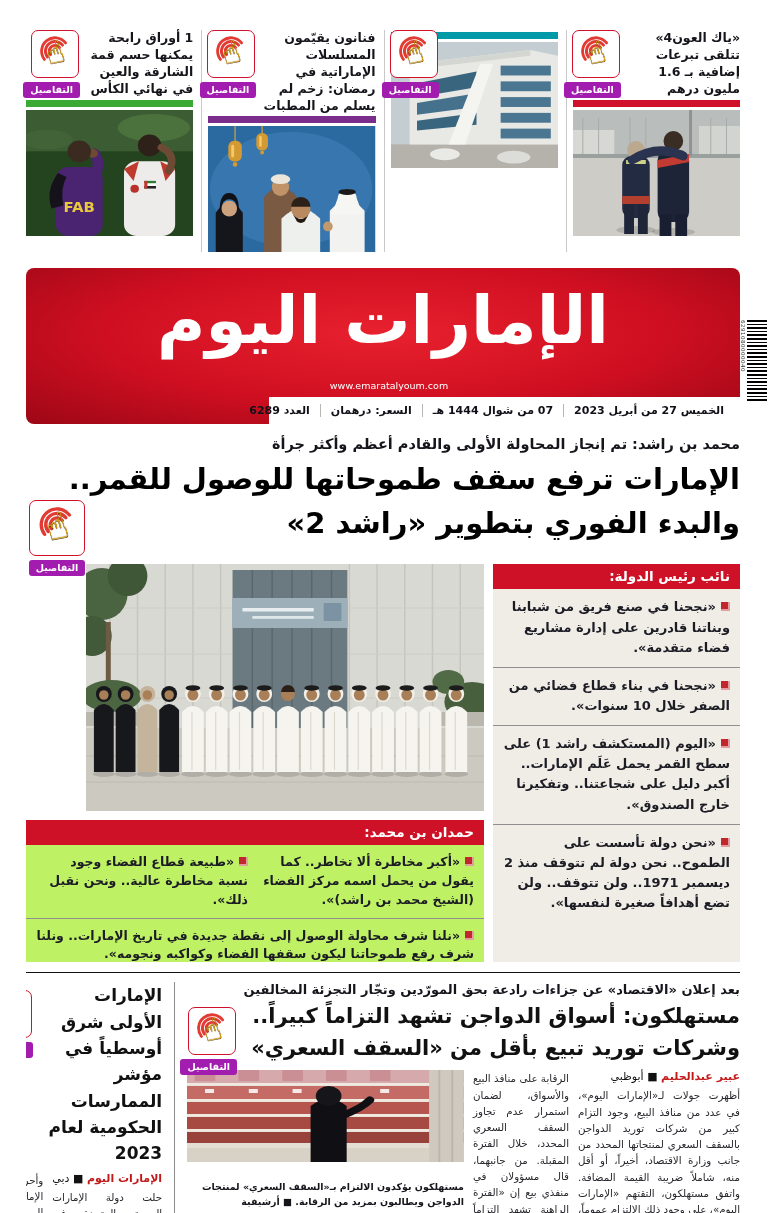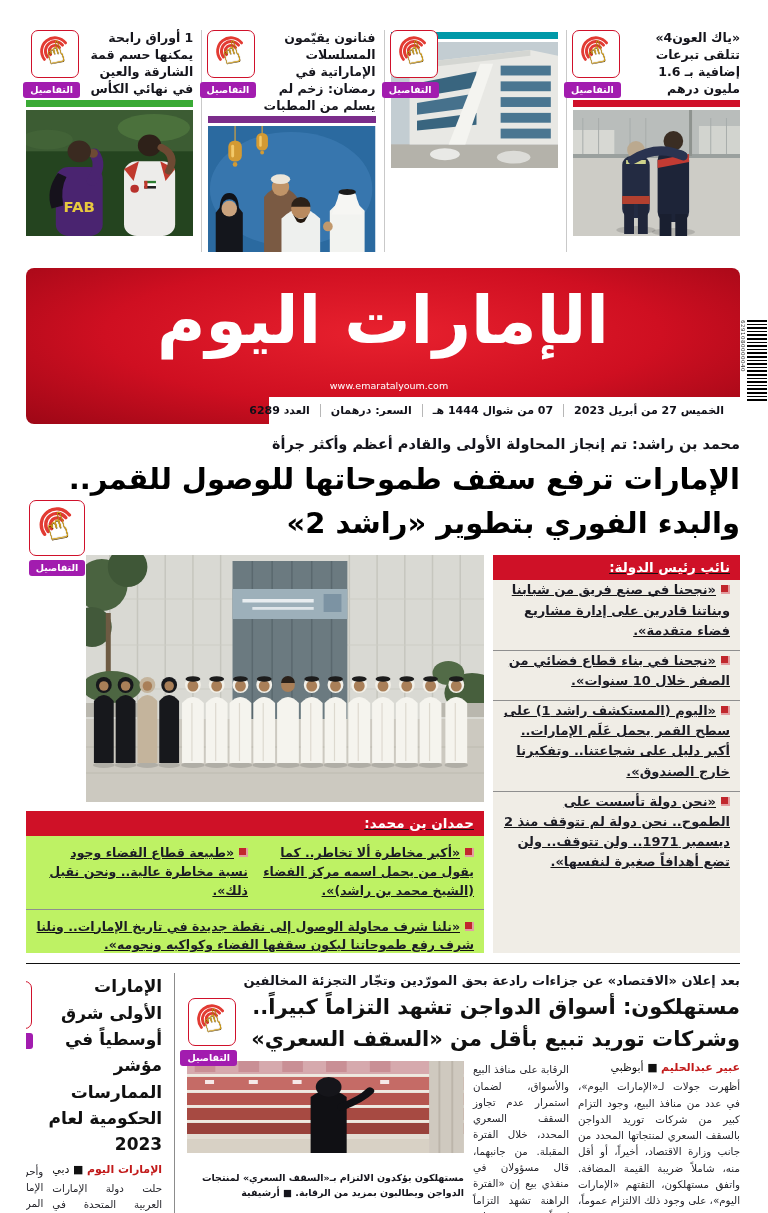--- a/index.html
+++ b/index.html
@@ -54,24 +54,24 @@
                 font-size:5.5px; color:#333; letter-spacing:.5px; }
 
   
   .lead { position:relative; margin-top:12px; padding-left:72px; text-align:right; }
   .lead .kicker { font-size:14.5px; font-weight:bold; color:#15151c; }
   .lead h1 { margin-top:6px; font-weight:bold; color:#000; }
   .lead h1 span { display:block; white-space:nowrap; font-size:29px; line-height:1.5; }
   .lead .badge { top:64px; left:2px; }
 
   
-  .mid { display:flex; gap:9px; margin-top:10px; height:398px; overflow:hidden;text-decoration:underline; }
+  .mid { display:flex; gap:9px; margin-top:19px; height:398px; overflow:hidden; }
   .vp-panel { width:247px; background:#f0ede6; overflow:hidden; }
   .panel-title { background:#cf1127; color:#fff; font-size:13.5px; font-weight:bold; padding:4px 10px 5px; text-align:right; }
-  .vp-quote { padding:0 10px 9px; margin:0 0; font-size:13px; font-weight:bold; line-height:1.55;
+  .vp-quote { padding:8px 10px 9px; margin:0 0; font-size:13px; font-weight:bold; line-height:1.55;
               color:#1c1c24; text-align:right; border-bottom:1px solid #8f8f8f; }
   .vp-quote:last-child { border-bottom:none; }
   .qb { display:inline-block; width:9px; height:9px; background:#c1272d; margin-left:5px;
         box-shadow:inset -2px -2px 0 rgba(255,255,255,.55); }
   .mid-left { flex:1; display:flex; flex-direction:column; }
   .main-photo { height:247px; margin-left:60px; overflow:hidden; background:#d9d9d3; }
   .main-photo svg { display:block; width:100%; height:100%; }
   .hamdan { margin-top:9px; flex:1; background:#bef264; overflow:hidden; }
   .h-cols { display:flex; gap:14px; padding:8px 10px; border-bottom:1px solid #8f8f8f; }
   .h-col { flex:1; font-size:12.5px; font-weight:bold; line-height:1.5; color:#1c1c24; text-align:right; }

